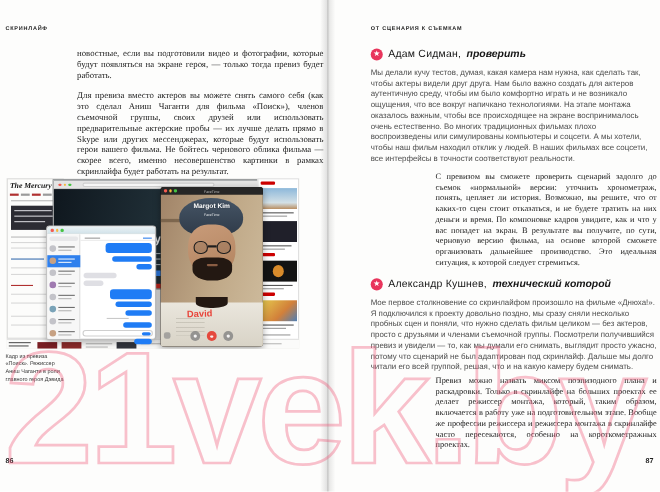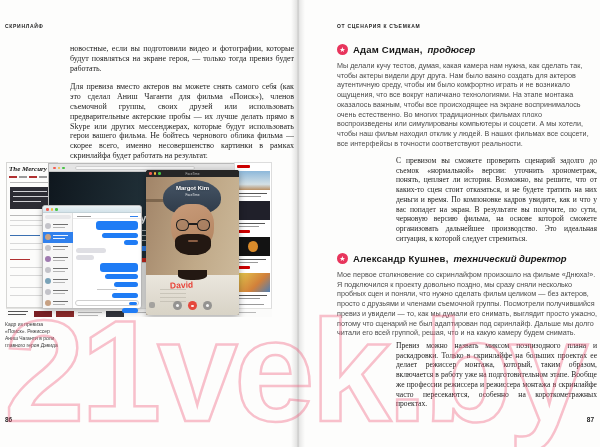--- a/index.html
+++ b/index.html
@@ -23,21 +23,21 @@
     color:#1c1c1c; text-align:justify; }
   .serif-block p + p { margin-top:9px; }
 
   .caption { position:absolute; left:5px; top:321px; width:54px;
     font-size:5px; line-height:6.9px; color:#3a3a3a; }
 
   
   .sec-head { position:absolute; left:337px; display:flex; align-items:center; gap:5px; }
   .sec-icon { width:11px; height:11px; border-radius:50%; background:#e8355c;
     color:#fff; font-size:7px; line-height:11px; text-align:center; flex:0 0 auto; }
-  .sec-title { font-size:9.5px; font-weight:bold; color:#161616; letter-spacing:.2px; }
+  .sec-title { font-size:9.5px; font-weight:normal; color:#161616; letter-spacing:.2px; }
   .sec-role  { font-size:9.5px; font-weight:bold; font-style:italic; color:#161616; }
 
   .sans-par { position:absolute; left:337px; width:260px;
     font-size:7.2px; line-height:9.7px; color:#4c4c4c; }
   .serif-par { position:absolute; left:396px; width:201px;
     font-family:"Liberation Serif",serif; font-size:7.6px; line-height:9.7px;
     color:#1c1c1c; text-align:justify; }
 
   
   .gutter { position:absolute; left:291px; top:0; width:14px; height:447px;
@@ -394,29 +394,29 @@
 
   <div class="gutter"></div>
 
   <div class="abs" style="left:300px;top:0;width:300px;height:447px;">
     <div class="running-head" style="left:37px;top:23px;">ОТ СЦЕНАРИЯ К СЪЕМКАМ</div>
   </div>
 
   <div class="sec-head" style="top:44px;">
     <div class="sec-icon">★</div>
     <span class="sec-title">Адам Сидман,</span>
-    <span class="sec-role">продюсер</span>
+    <span class="sec-role">проверить</span>
   </div>
   <div class="sans-par" style="top:61px;">Мы делали кучу тестов, думая, какая камера нам нужна, как сделать так, чтобы актеры видели друг друга. Нам было важно создать для актеров аутентичную среду, чтобы им было комфортно играть и не возникало ощущения, что все вокруг напичкано технологиями. На этапе монтажа оказалось важным, чтобы все происходящее на экране воспринималось очень естественно. Во многих традиционных фильмах плохо воспроизведены или симулированы компьютеры и соцсети. А мы хотели, чтобы наш фильм находил отклик у людей. В наших фильмах все соцсети, все интерфейсы в точности соответствуют реальности.</div>
   <div class="serif-par" style="top:156px;">С превизом вы сможете проверить сценарий задолго до съемок «нормальной» версии: уточнить хронометраж, понять, цепляет ли история. Возможно, вы решите, что от каких-то сцен стоит отказаться, и не будете тратить на них деньги и время. По компоновке кадров увидите, как и что у вас попадет на экран. В результате вы получите, по сути, черновую версию фильма, на основе которой сможете организовать дальнейшее производство. Это идеальная ситуация, к которой следует стремиться.</div>
 
   <div class="sec-head" style="top:253px;">
     <div class="sec-icon">★</div>
     <span class="sec-title">Александр Кушнев,</span>
-    <span class="sec-role">технический директор</span>
+    <span class="sec-role">технический которой</span>
   </div>
   <div class="sans-par" style="top:270px;">Мое первое столкновение со скринлайфом произошло на фильме «Днюха!». Я подключился к проекту довольно поздно, мы сразу сняли несколько пробных сцен и поняли, что нужно сделать фильм целиком — без актеров, просто с друзьями и членами съемочной группы. Посмотрели получившийся превиз и увидели — то, как мы думали его снимать, выглядит просто ужасно, потому что сценарий не был адаптирован под скринлайф. Дальше мы долго читали его всей группой, решая, что и на какую камеру будем снимать.</div>
   <div class="serif-par" style="top:341px;">Превиз можно назвать миксом поэпизодного плана и раскадровки. Только в скринлайфе на больших проектах ее делает режиссер монтажа, который, таким образом, включается в работу уже на подготовительном этапе. Вообще же профессии режиссера и режиссера монтажа в скринлайфе часто пересекаются, особенно на короткометражных проектах.</div>
 
   <div class="folio" style="left:578px;top:416px;width:16px;text-align:right;">87</div>
 
   <div class="site-watermark">21vek.by</div>
 </div>
 
 </body></html>

